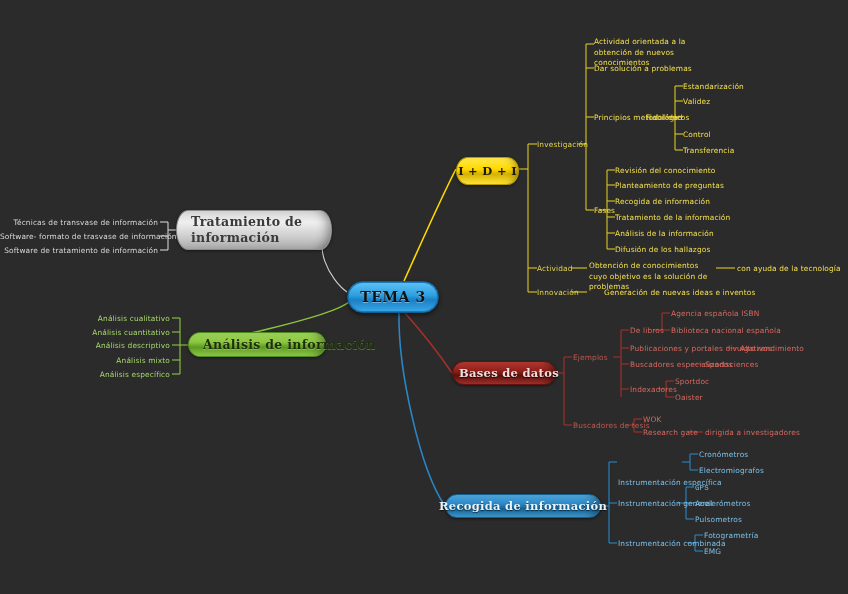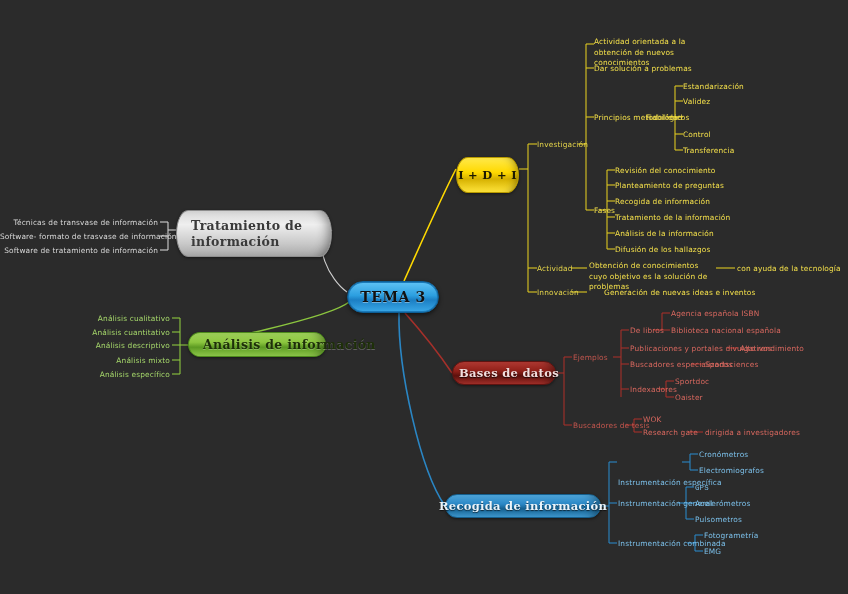--- a/index.html
+++ b/index.html
@@ -17,34 +17,34 @@
       box-shadow:0 0 0 1px #1b79b8 inset,0 2px 4px rgba(0,0,0,.55);}
   .cap-central span{font-family:"DejaVu Serif","Liberation Serif",serif;font-weight:bold;
       font-size:14px;color:#111;letter-spacing:.6px;text-shadow:0 1px 0 rgba(255,255,255,.35);}
 
   
   .cyl{position:absolute;display:flex;align-items:center;box-sizing:border-box;
        white-space:nowrap;border-radius:12px/50%;}
   .cyl span{font-family:"DejaVu Serif","Liberation Serif",serif;font-weight:bold;
        font-size:12.5px;letter-spacing:.3px;padding:0 14px;}
 
-  .cyl-grey{left:176px;top:210px;width:156px;height:47px;
+  .cyl-grey{left:176px;top:210px;width:156px;height:40px;
       background:linear-gradient(180deg,#d7d7d7 0%,#efefef 30%,#c9c9c9 72%,#a9a9a9 100%);
       border:1px solid #8d8d8d;
       box-shadow:inset -10px 0 12px -8px rgba(0,0,0,.45),0 1px 3px rgba(0,0,0,.5);}
   .cyl-grey .txt{display:block;white-space:normal;line-height:1.25;color:#3a3a3a;
       font-family:"DejaVu Serif","Liberation Serif",serif;font-weight:bold;font-size:12.5px;padding:0 14px;}
 
   .cyl-green{left:188px;top:332px;width:138px;height:25px;
       background:linear-gradient(180deg,#9fd25a 0%,#8cc63f 40%,#5c9a22 62%,#8ec94a 100%);
       border:1px solid #4d8a1c;
       box-shadow:inset -9px 0 12px -8px rgba(0,0,0,.45),0 1px 3px rgba(0,0,0,.5);}
   .cyl-green span{color:#1d2f08;text-shadow:0 1px 0 rgba(255,255,255,.25);}
 
-  .cyl-yellow{left:456px;top:157px;width:63px;height:36px;justify-content:center;
+  .cyl-yellow{left:456px;top:157px;width:63px;height:28px;justify-content:center;
       background:linear-gradient(180deg,#ffe94a 0%,#ffd900 42%,#d6b100 62%,#ffe43a 100%);
       border:1px solid #b89a00;
       box-shadow:inset -7px 0 10px -7px rgba(0,0,0,.45),0 1px 3px rgba(0,0,0,.5);}
   .cyl-yellow span{color:#1d1a00;font-size:11.5px;padding:0 6px;}
 
   .cyl-red{left:452px;top:361px;width:104px;height:24px;justify-content:flex-start;
       background:linear-gradient(180deg,#b33a33 0%,#8e1f18 42%,#5c100c 63%,#a5302a 100%);
       border:1px solid #5e1310;
       box-shadow:inset -8px 0 11px -7px rgba(0,0,0,.5),0 1px 3px rgba(0,0,0,.5);}
   .cyl-red span{color:#f2dede;font-size:11.5px;padding:0 6px;text-shadow:0 1px 1px rgba(0,0,0,.7);}

